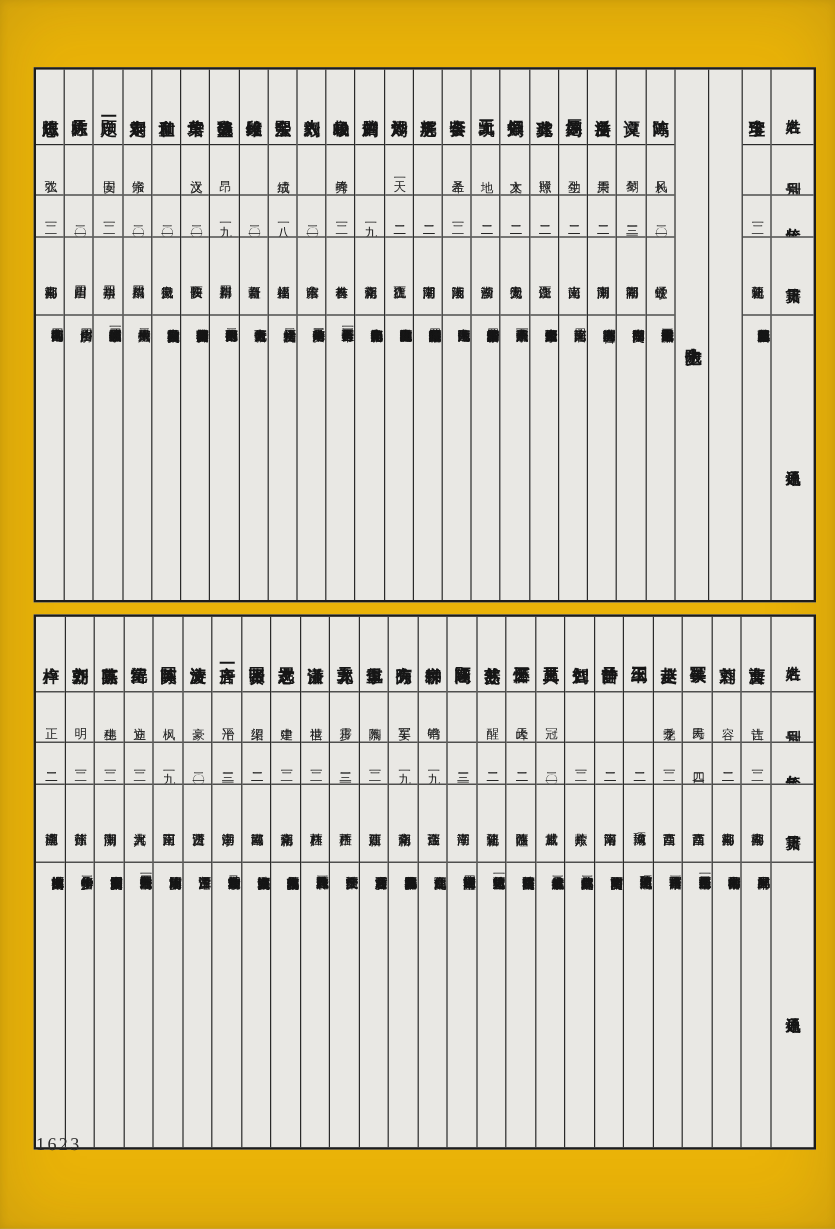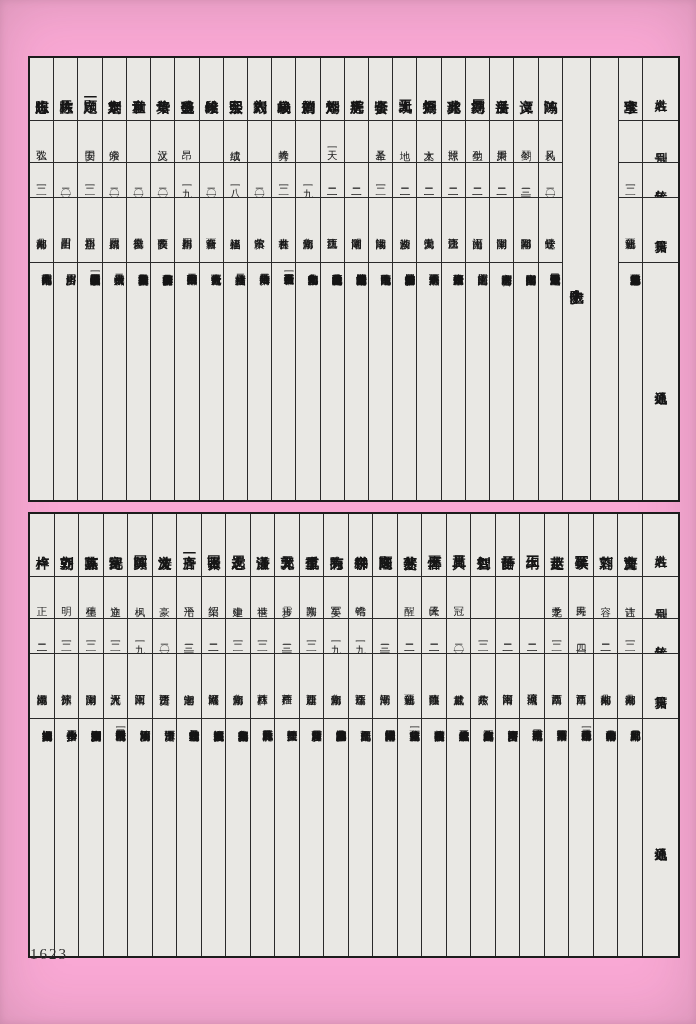--- a/index.html
+++ b/index.html
@@ -6,21 +6,21 @@
   body{
     width:696px;height:1024px;
     background:#d8d7d3;
     font-family:"Liberation Serif","DejaVu Serif",serif;
     color:#161616;
     position:relative;
     overflow:hidden;
   }
   .page{
     position:absolute;inset:0;
-    background:#f9a8d4;
+    background:#eab308;
     box-shadow:inset 0 0 60px rgba(60,55,45,.18), inset 0 0 8px rgba(0,0,0,.10);
   }
   .section{
     position:absolute;left:28px;width:652px;height:446px;
     display:flex;flex-direction:row-reverse;
     border:2px solid #1c1c1c;
     background:#e9e8e4;
     box-sizing:border-box;
   }
   #sec0{top:56px;}

